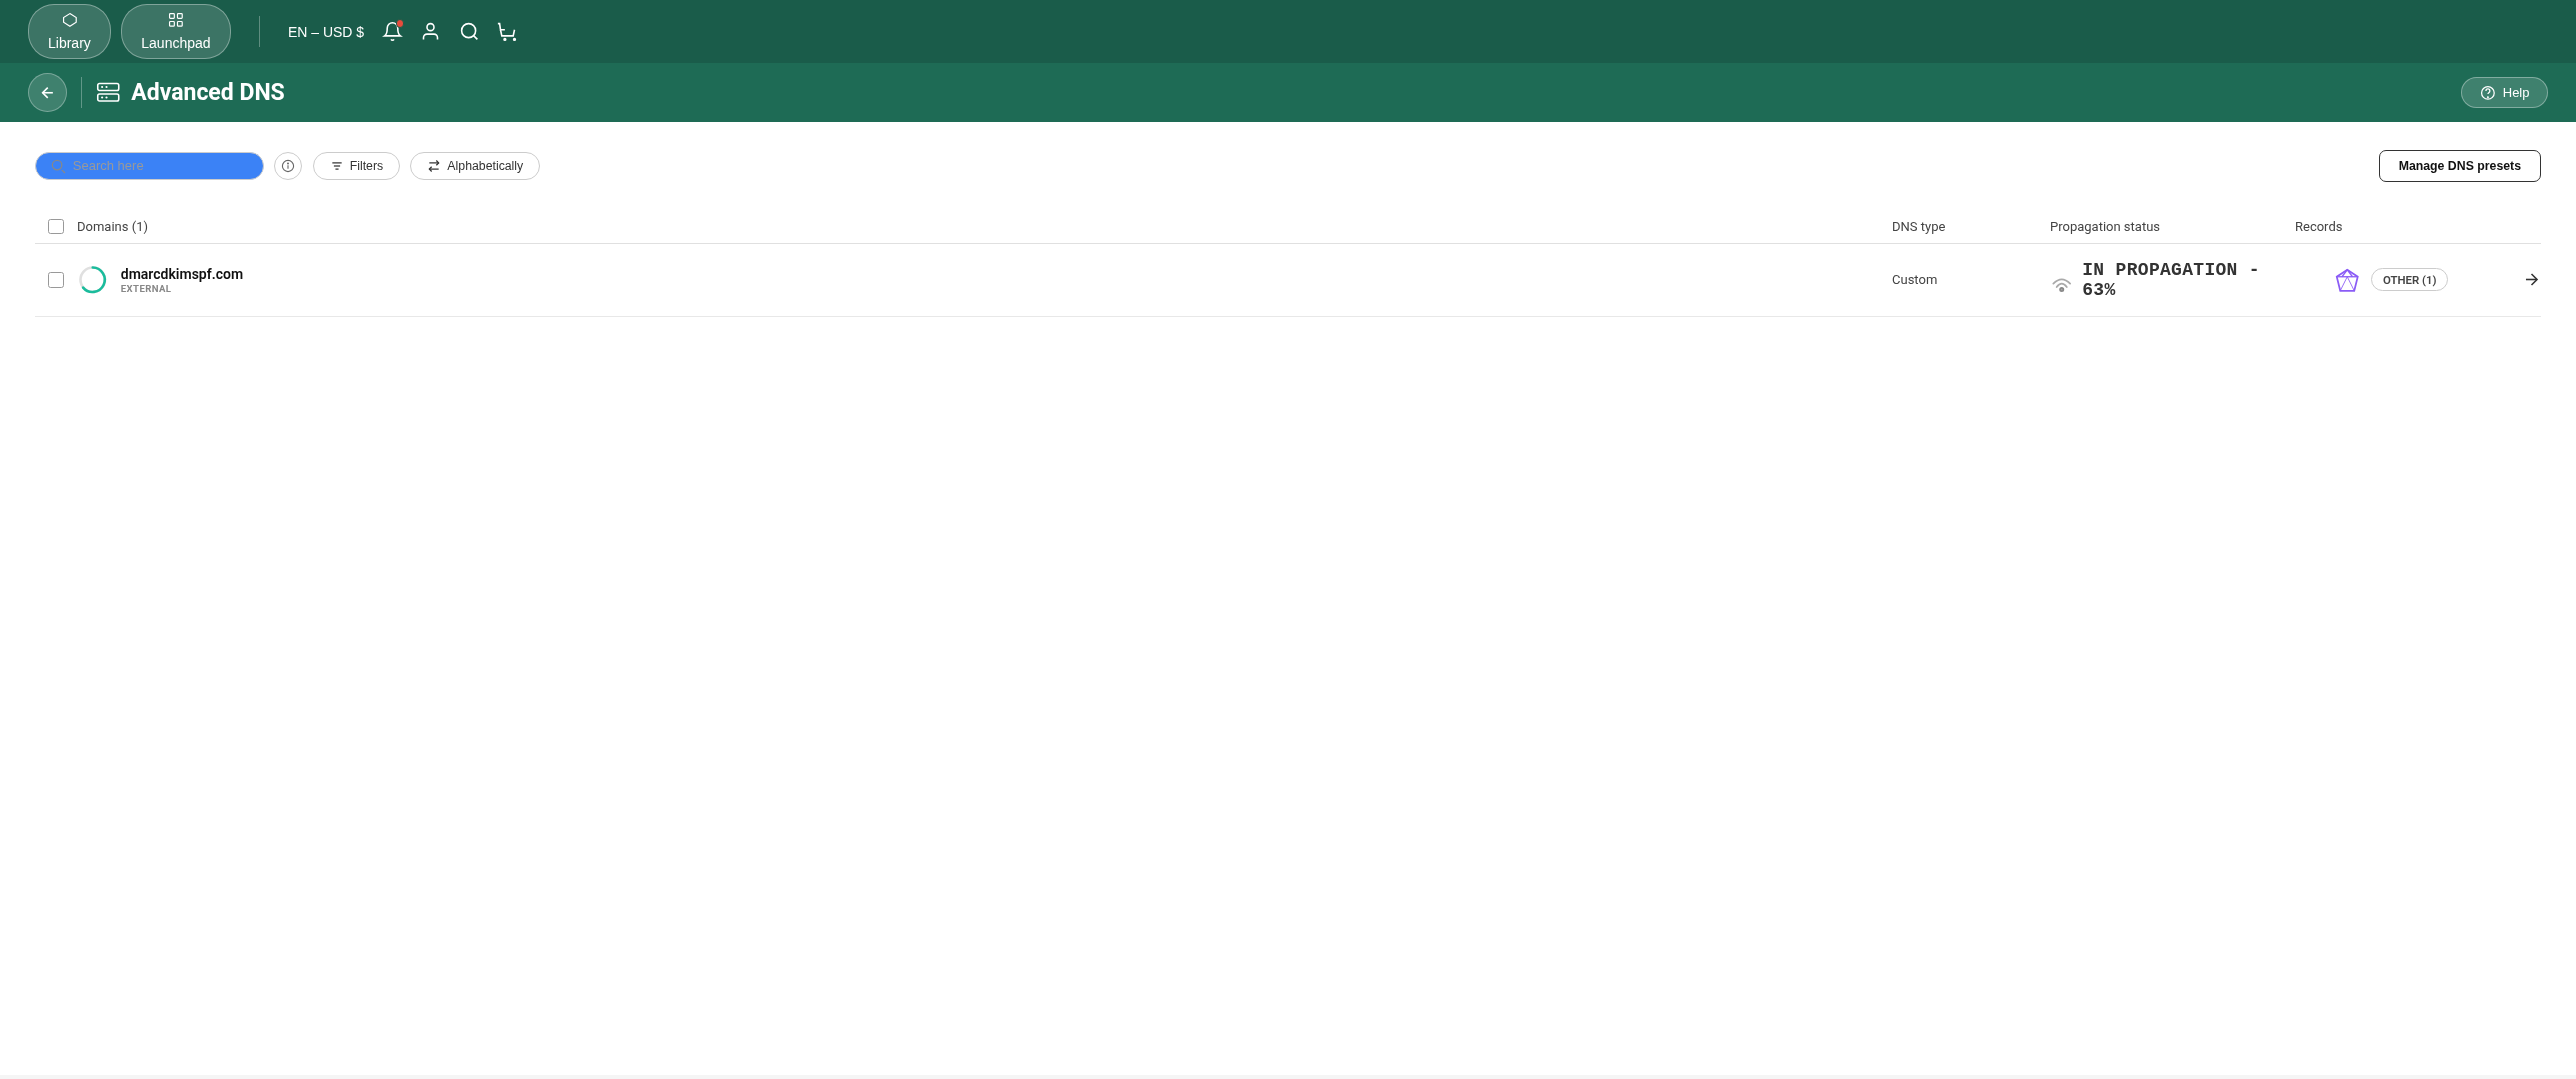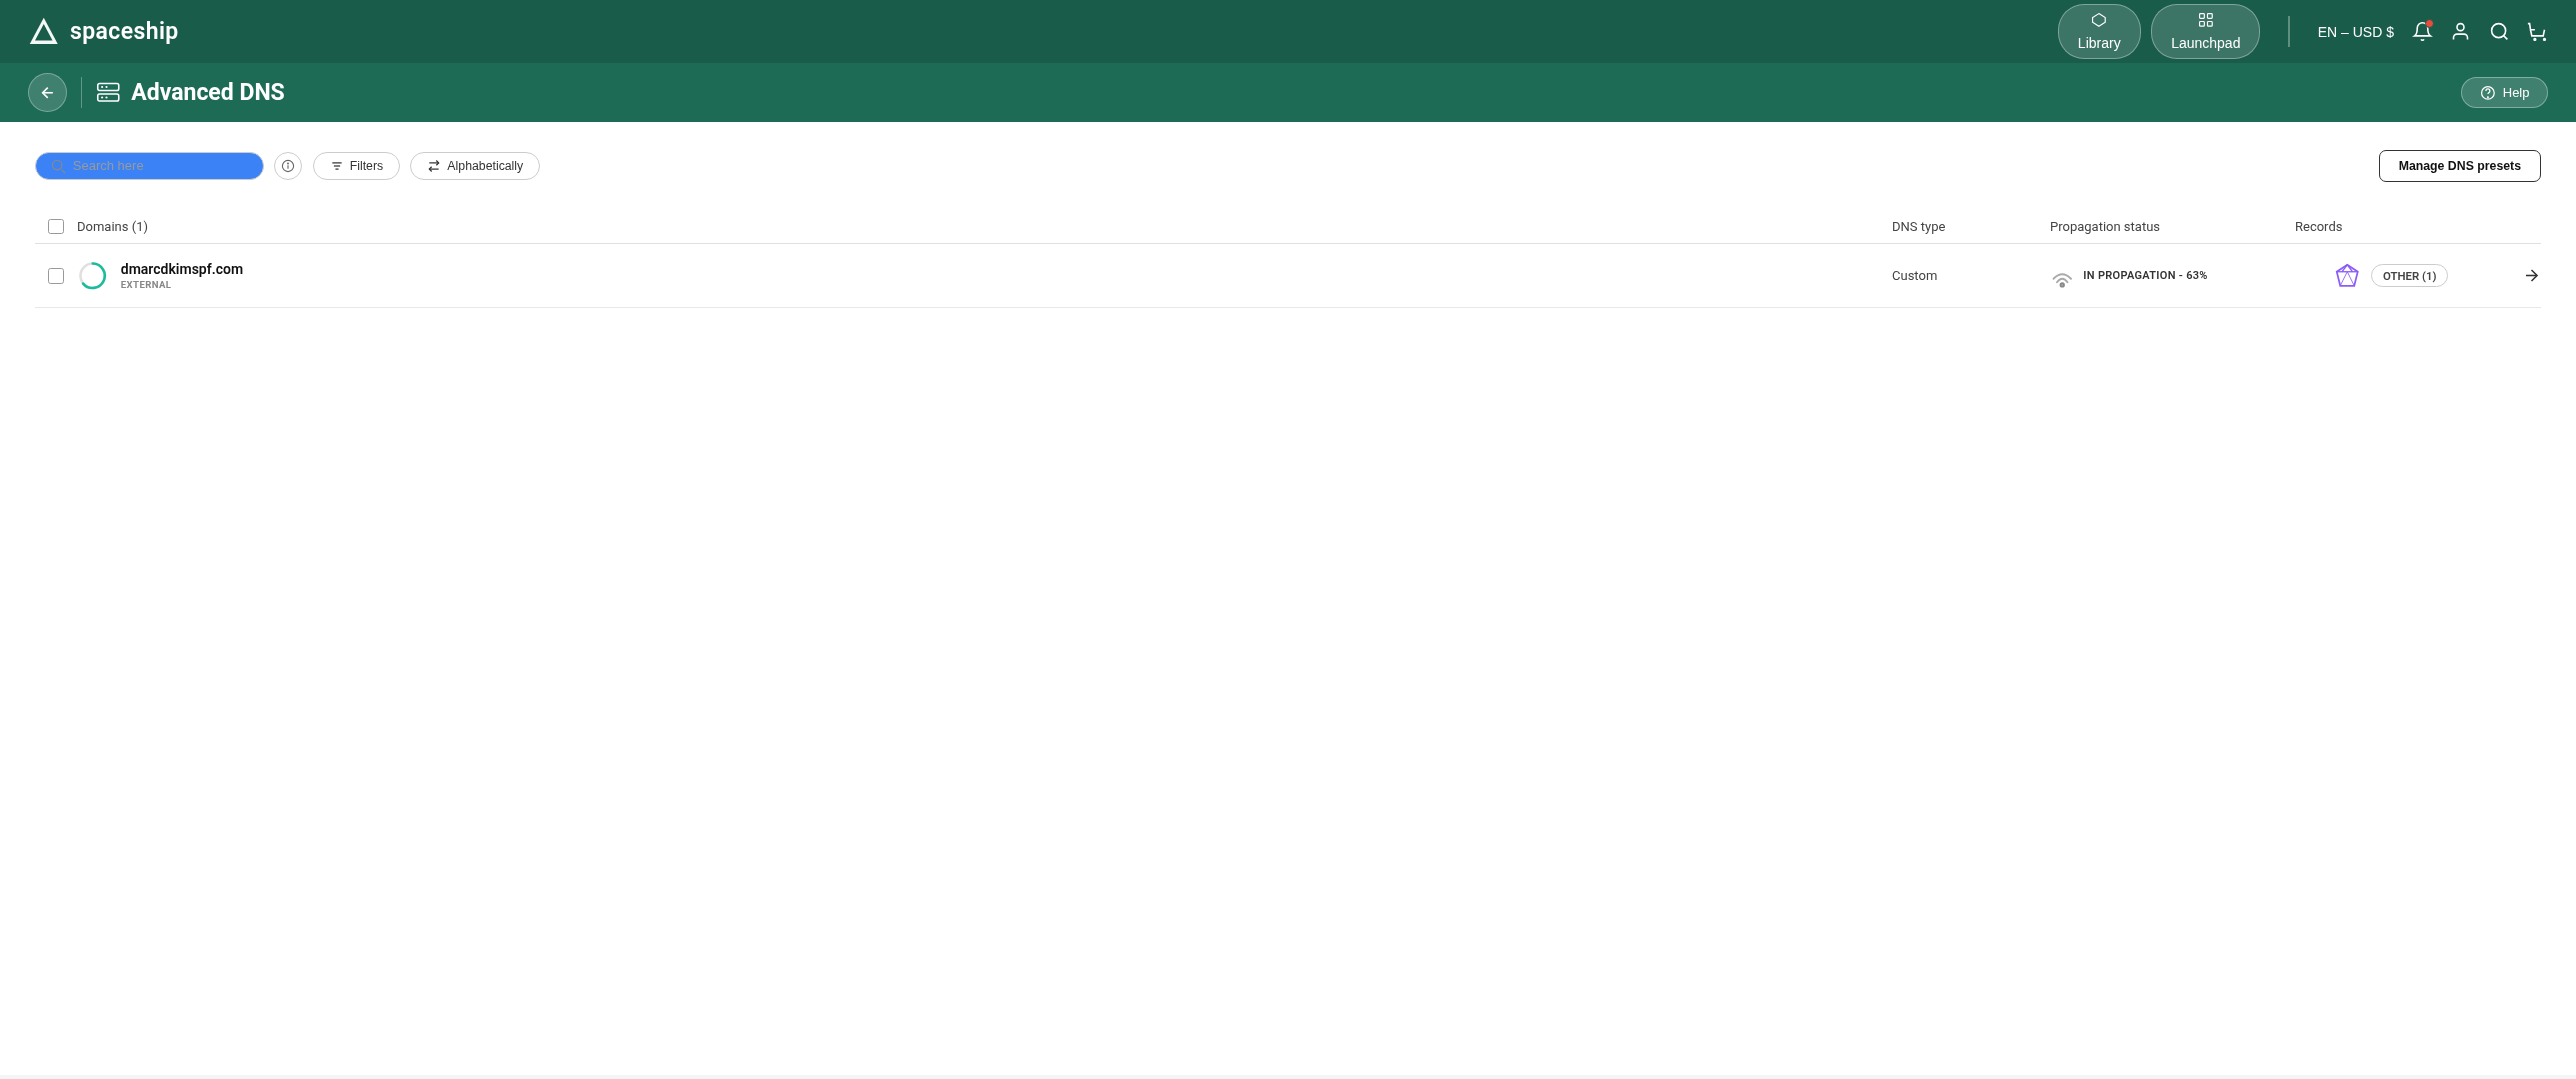--- a/index.html
+++ b/index.html
@@ -294,25 +294,26 @@
       font-size: 13px;
       color: #444;
     }
     .prop-status {
       display: flex;
       align-items: center;
       gap: 8.8px;
     }
     .prop-status svg { width: 24.5px; height: 24.5px; }
     .prop-text {
-      font-size: 11px;
+      font-size: 18px;
       font-weight: 600;
       color: #333;
       text-transform: uppercase;
       letter-spacing: 0.3px;
+      font-family: Liberation Mono, monospace;
     }
     .records-cell {
       display: flex;
       align-items: center;
       gap: 12px;
       justify-content: center;
     }
     .records-icon { width: 24.5px; height: 24.5px; }
     .records-badge {
       border: 1.3px solid #ccc;
@@ -329,28 +330,20 @@
       justify-content: flex-end;
       font-size: 19px;
       color: #333;
       cursor: pointer;
     }
   </style>
 </head>
 <body>
 
 <nav class="navbar">
-  <div class="navbar-brand">
-
-    <svg class="brand-icon" viewBox="0 0 36 36" fill="none">
-      <polygon points="18,2 34,32 2,32" fill="white" opacity="0.95"></polygon>
-      <polygon points="18,9 28,28 8,28" fill="#1a5c4a"></polygon>
-    </svg>
-    <span>spaceship</span>
-  </div>
 
   <div class="navbar-center">
     <button class="nav-btn">
       <svg viewBox="0 0 20 20" fill="none" stroke="white" stroke-width="1.5">
         <polygon points="10,2 18,7 18,13 10,18 2,13 2,7"></polygon>
       </svg>
       <span>Library</span>
     </button>
     <button class="nav-btn">
       <svg viewBox="0 0 20 20" fill="none" stroke="white" stroke-width="1.5">

